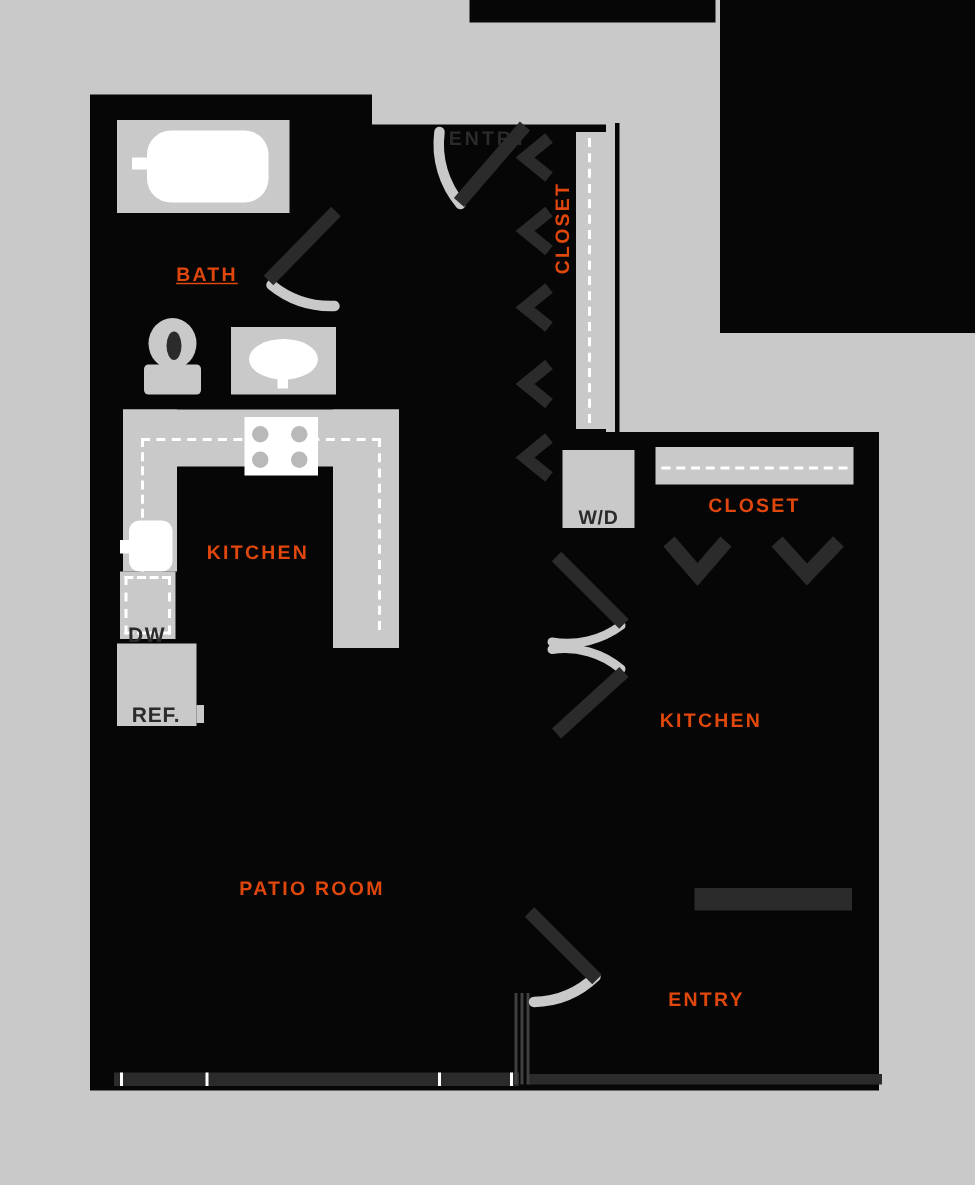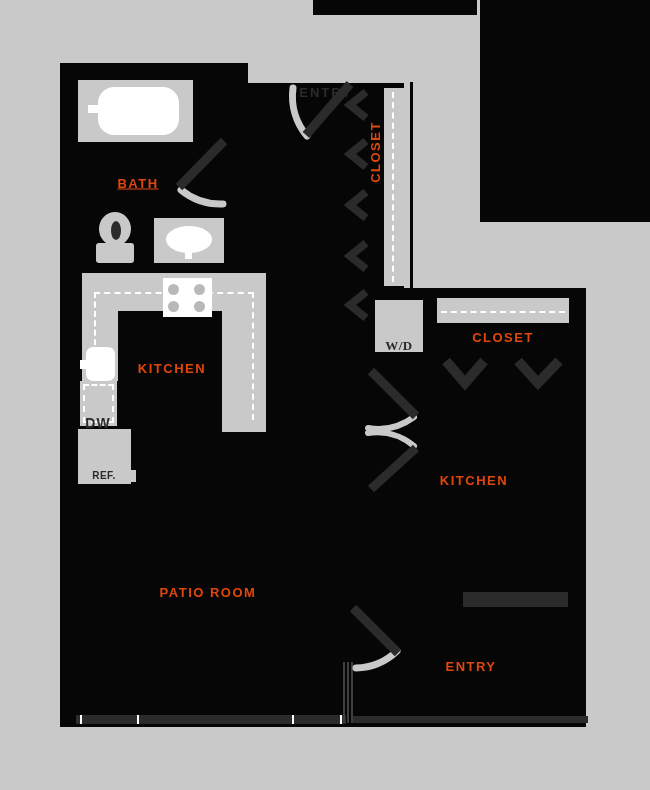--- a/index.html
+++ b/index.html
@@ -124,21 +124,21 @@
     </g>
 
     <path d="M 356 668 A 61 61 0 0 0 397 651" stroke="#c9c9c9" stroke-width="7" fill="none" stroke-linecap="round"></path>
     <line x1="353" y1="608" x2="398" y2="653" stroke="#2b2b2b" stroke-width="9"></line>
   </svg>
 
   <div class="lbl lbl-dark" style="left:326px;top:73px;letter-spacing:2px;">ENTRY</div>
   <div class="lbl lbl-room" style="left:138px;top:183px;text-decoration:underline;">BATH</div>
   <div class="lbl lbl-room lbl-vert" style="left:375px;top:152px;">CLOSET</div>
   <div class="lbl lbl-room" style="left:172px;top:368px;text-align:right;">KITCHEN</div>
-  <div class="lbl lbl-dark" style="left:399px;top:326px;letter-spacing:0.5px;font-family:Liberation Serif, serif;">W/D</div>
+  <div class="lbl lbl-dark" style="left:399px;top:326px;letter-spacing:0.5px;">W/D</div>
   <div class="lbl lbl-dark" style="left:98px;top:404px;font-size:14px;letter-spacing:1px;text-align:right;">DW</div>
-  <div class="lbl lbl-dark" style="left:104px;top:457px;font-size:10px;letter-spacing:0.5px;">REF.</div>
+  <div class="lbl lbl-dark" style="left:104px;top:457px;font-size:14px;letter-spacing:0.5px;">REF.</div>
   <div class="lbl lbl-room" style="left:503px;top:337px;">CLOSET</div>
   <div class="lbl lbl-room" style="left:474px;top:480px;">KITCHEN</div>
   <div class="lbl lbl-room" style="left:208px;top:592px;">PATIO ROOM</div>
   <div class="lbl lbl-room" style="left:471px;top:666px;">ENTRY</div>
 
 </div>
 
 </body></html>

